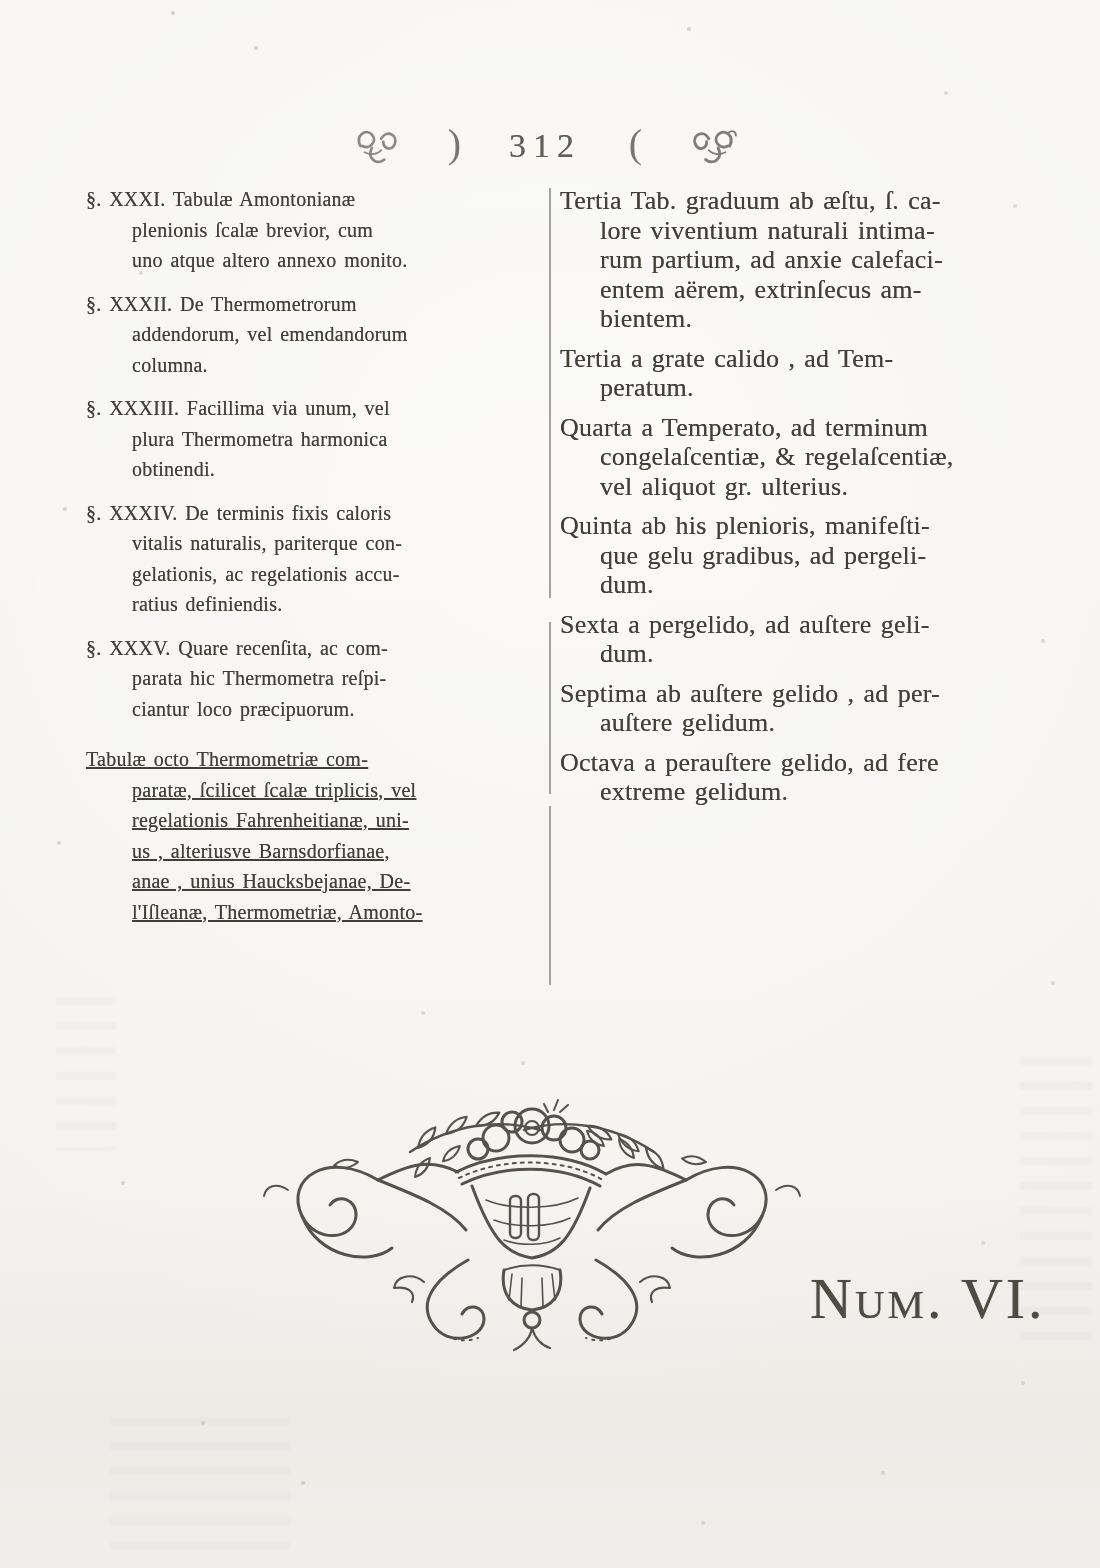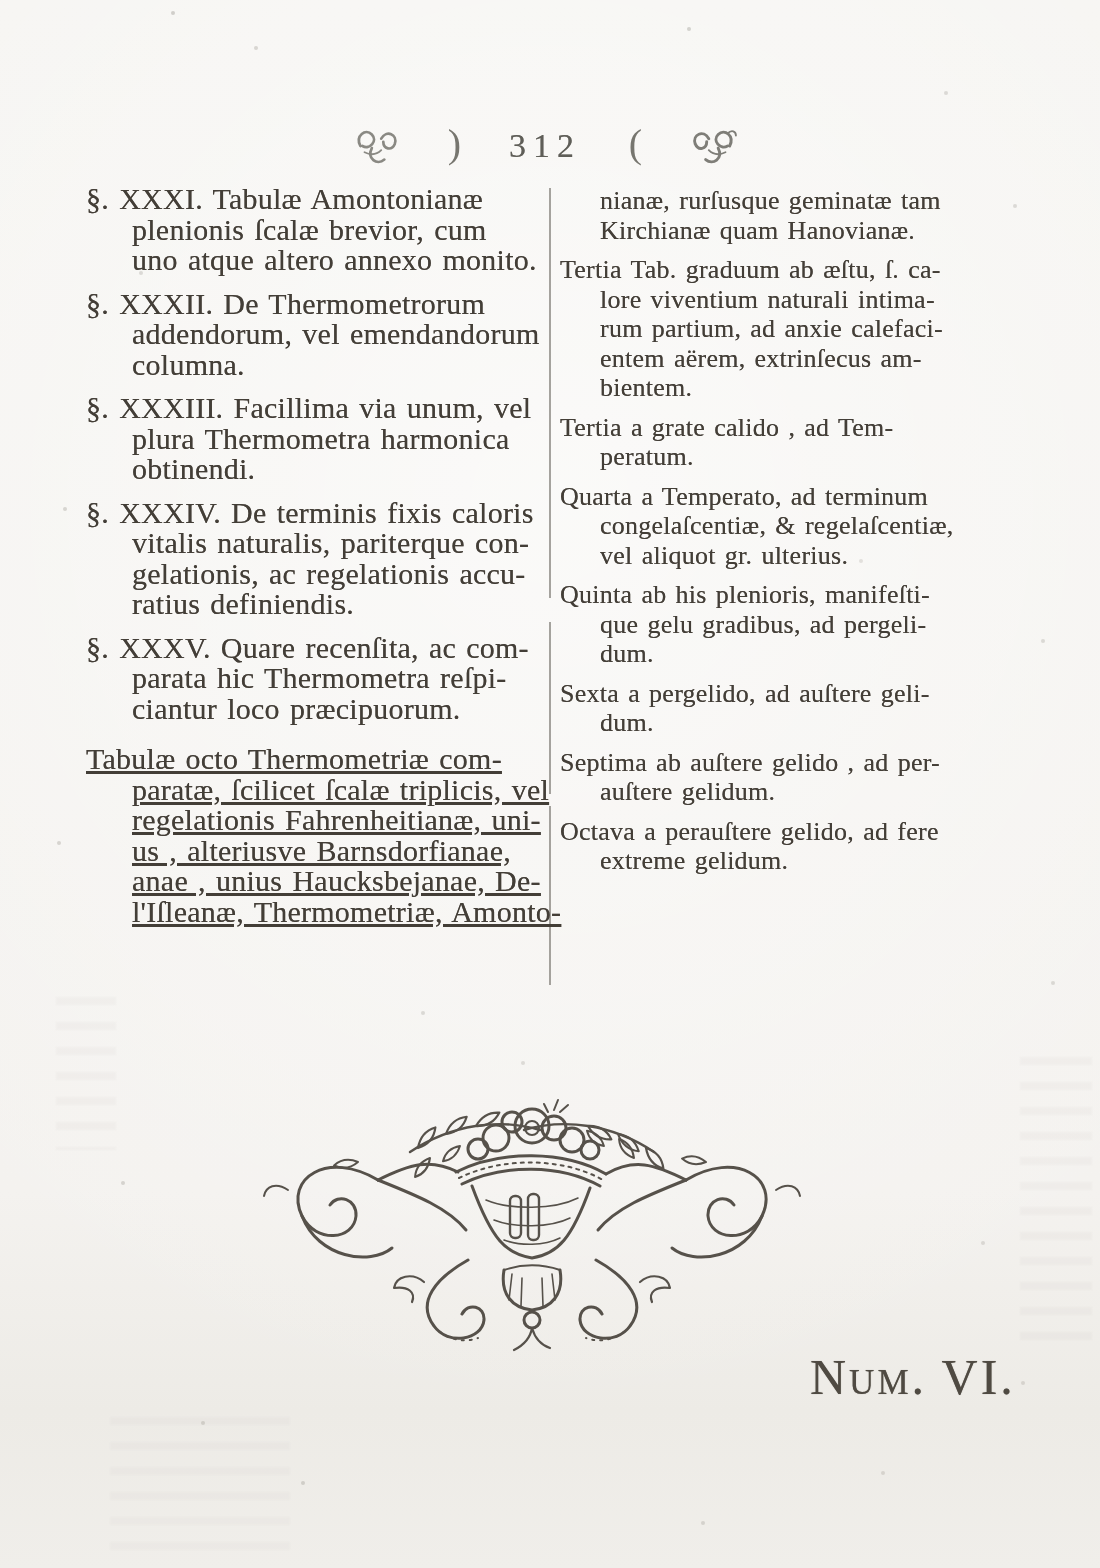--- a/index.html
+++ b/index.html
@@ -18,21 +18,21 @@
   
   .header{
     position:absolute;left:352px;top:120px;width:386px;height:52px;
     display:flex;align-items:center;justify-content:space-between;
   }
   .fleuron{width:48px;height:44px;opacity:.78;}
   .fleuron svg{width:100%;height:100%;}
   .paren{font-size:40px;color:#77766f;line-height:1;transform:translateY(-2px);}
   .pagenum{font-size:34px;color:#5f5e58;letter-spacing:7px;text-shadow:0 0 .5px rgba(80,78,70,.6);}
   
-  .col{position:absolute;font-size:30px;letter-spacing:.25px;word-spacing:2.4px;
+  .col{position:absolute;font-size:20px;letter-spacing:.25px;word-spacing:2.4px;
        text-shadow:0 0 .6px rgba(62,56,48,.72);}
   .col-left{left:86px;top:184px;width:472px;line-height:30.5px;}
   .col-right{left:560px;top:186px;width:460px;line-height:29.5px;font-size:26px;}
   .para{margin:0 0 13px 0;}
   .col-right .para{margin-bottom:10px;}
   .para.gap-top{margin-top:20px;text-decoration:underline;}
   .line{display:block;white-space:nowrap;}
   .col-left .line.cont{padding-left:46px;}
   .col-right .line.cont{padding-left:40px;}
   
@@ -42,22 +42,22 @@
       #84817b 0%, #84817b 51.5%,
       transparent 51.5%, transparent 54.5%,
       #84817b 54.5%, #84817b 76%,
       transparent 76%, transparent 77.5%,
       #84817b 77.5%, #84817b 100%);
   }
   
   .ornament{position:absolute;left:258px;top:1086px;width:548px;height:288px;}
   
   .catchword{
-    position:absolute;left:810px;top:1348px;
-    font-size:50px;font-variant:small-caps;letter-spacing:3px;
+    position:absolute;left:810px;top:1265px;
+    font-size:58px;font-variant:small-caps;letter-spacing:3px;
     color:#4f4a42;text-shadow:0 0 .7px rgba(70,65,56,.7);
   }
   
   .specks{position:absolute;left:0;top:0;width:2px;height:2px;border-radius:50%;
     box-shadow:
       172px 12px 0 1px rgba(120,115,105,.30), 688px 28px 0 1px rgba(120,115,105,.28),
       255px 47px 0 1px rgba(120,115,105,.25), 945px 92px 0 1px rgba(120,115,105,.22),
       140px 272px 0 1px rgba(120,115,105,.22), 1014px 205px 0 1px rgba(120,115,105,.22),
       64px 508px 0 1px rgba(120,115,105,.25), 1042px 640px 0 1px rgba(120,115,105,.22),
       58px 842px 0 1px rgba(120,115,105,.25), 1052px 982px 0 1px rgba(120,115,105,.22),
@@ -135,24 +135,20 @@
       <span class="line cont">paratæ, ſcilicet ſcalæ triplicis, vel</span>
       <span class="line cont">regelationis Fahrenheitianæ, uni-</span>
       <span class="line cont">us ,  alteriusve  Barnsdorfianae,</span>
       <span class="line cont">anae , unius Haucksbejanae, De-</span>
       <span class="line cont">l'Iſleanæ, Thermometriæ, Amonto-</span>
     </p>
   </div>
 
   <div class="col col-right">
     <p class="para">
-      <span class="line cont">nianæ, rurſusque geminatæ tam</span>
-      <span class="line cont">Kirchianæ quam Hanovianæ.</span>
-    </p>
-    <p class="para">
       <span class="line">Tertia Tab. graduum ab æſtu, ſ. ca-</span>
       <span class="line cont">lore viventium naturali intima-</span>
       <span class="line cont">rum partium, ad anxie calefaci-</span>
       <span class="line cont">entem aërem, extrinſecus am-</span>
       <span class="line cont">bientem.</span>
     </p>
     <p class="para">
       <span class="line">Tertia a grate calido , ad Tem-</span>
       <span class="line cont">peratum.</span>
     </p>

